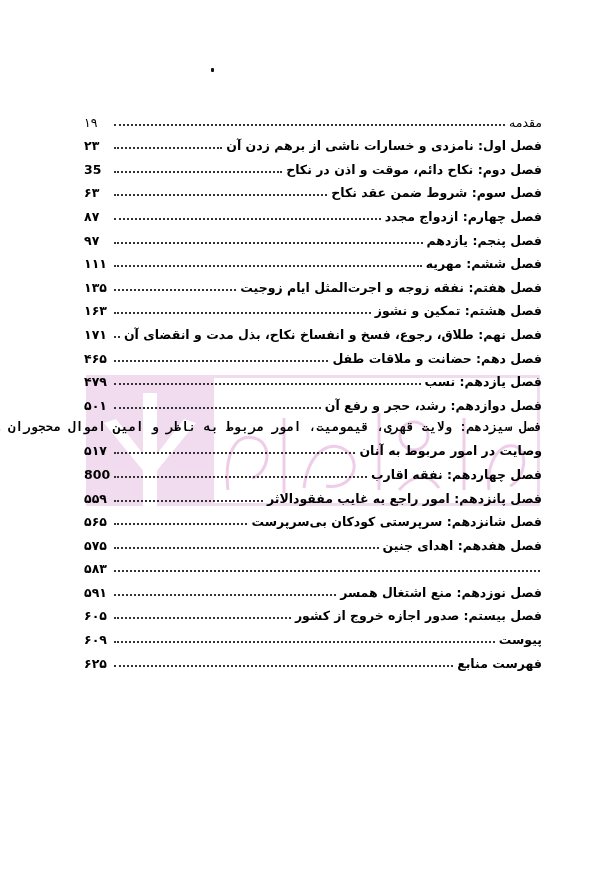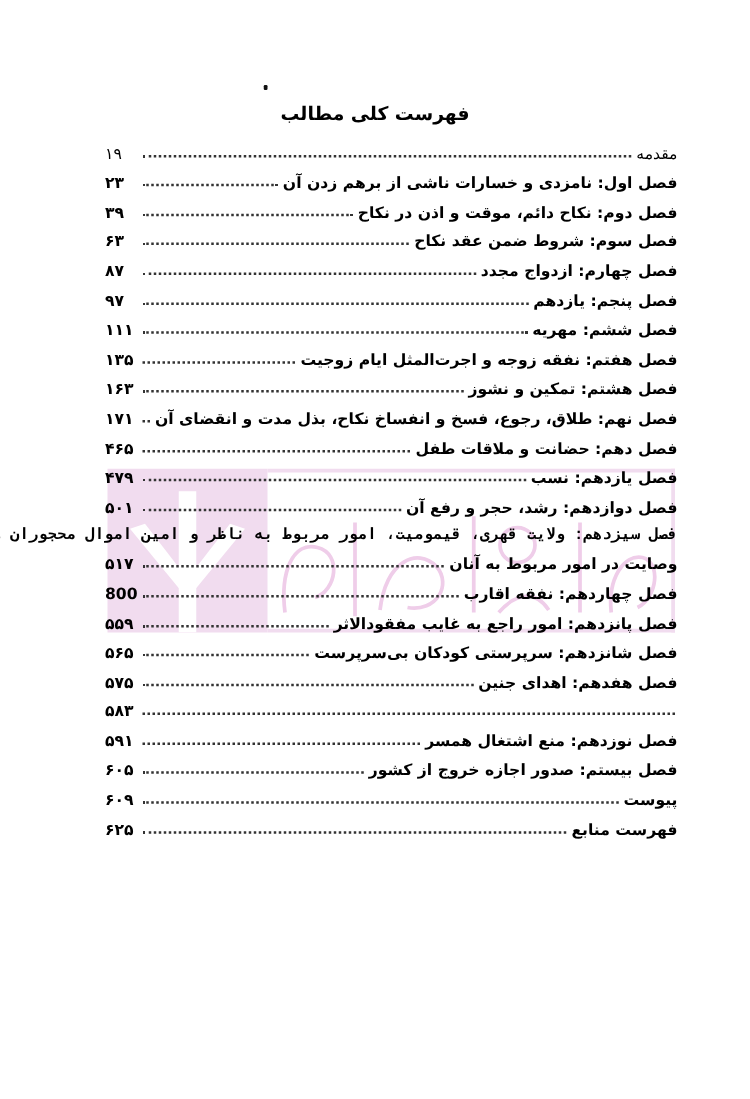--- a/index.html
+++ b/index.html
@@ -115,40 +115,39 @@
         <path d="M90,110 C95,70 120,60 135,75 C148,90 135,112 112,108"></path>
         <path d="M165,35 L165,112"></path>
         <circle cx="200" cy="58" r="14"></circle>
         <path d="M185,112 C200,95 215,95 225,110"></path>
         <path d="M250,40 L250,112"></path>
         <path d="M275,112 C272,85 285,65 300,68 C315,72 312,100 296,108"></path>
       </g>
     </svg>
   </div>
 
-  <div class="title">فهرست کلی مطالب</div>
 
   <div class="toc">
 
     <div class="toc-row first">
       <span class="toc-label">مقدمه</span>
       <span class="toc-leader"></span>
       <span class="toc-page">۱۹</span>
     </div>
 
     <div class="toc-row">
       <span class="toc-label">فصل اول: نامزدی و خسارات ناشی از برهم زدن آن</span>
       <span class="toc-leader"></span>
       <span class="toc-page">۲۳</span>
     </div>
 
     <div class="toc-row">
       <span class="toc-label">فصل دوم: نکاح دائم، موقت و اذن در نکاح</span>
       <span class="toc-leader"></span>
-      <span class="toc-page">۳۹</span>
+      <span class="toc-page">35</span>
     </div>
 
     <div class="toc-row">
       <span class="toc-label">فصل سوم: شروط ضمن عقد نکاح</span>
       <span class="toc-leader"></span>
       <span class="toc-page">۶۳</span>
     </div>
 
     <div class="toc-row">
       <span class="toc-label">فصل چهارم: ازدواج مجدد</span>

